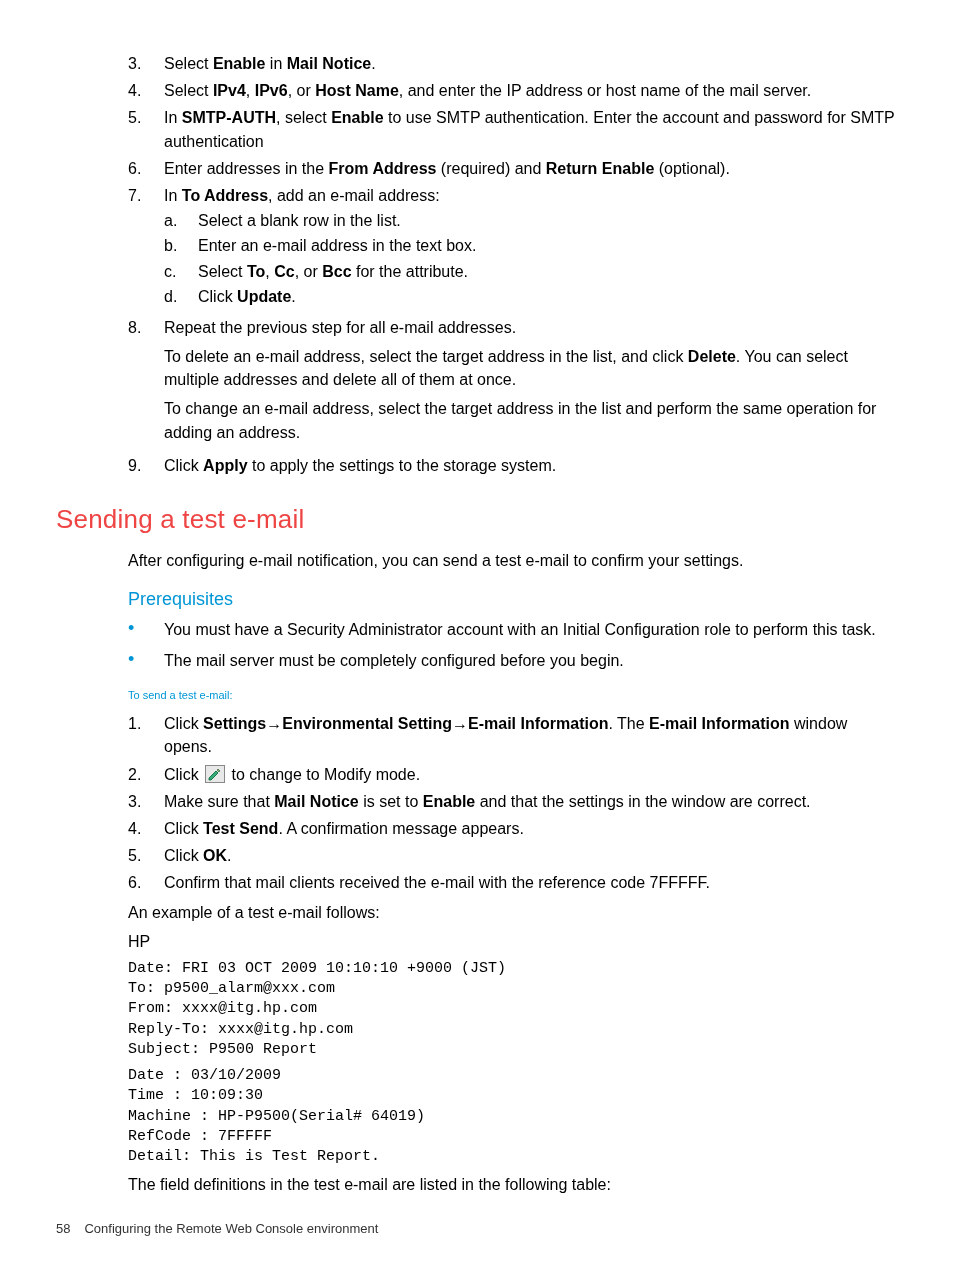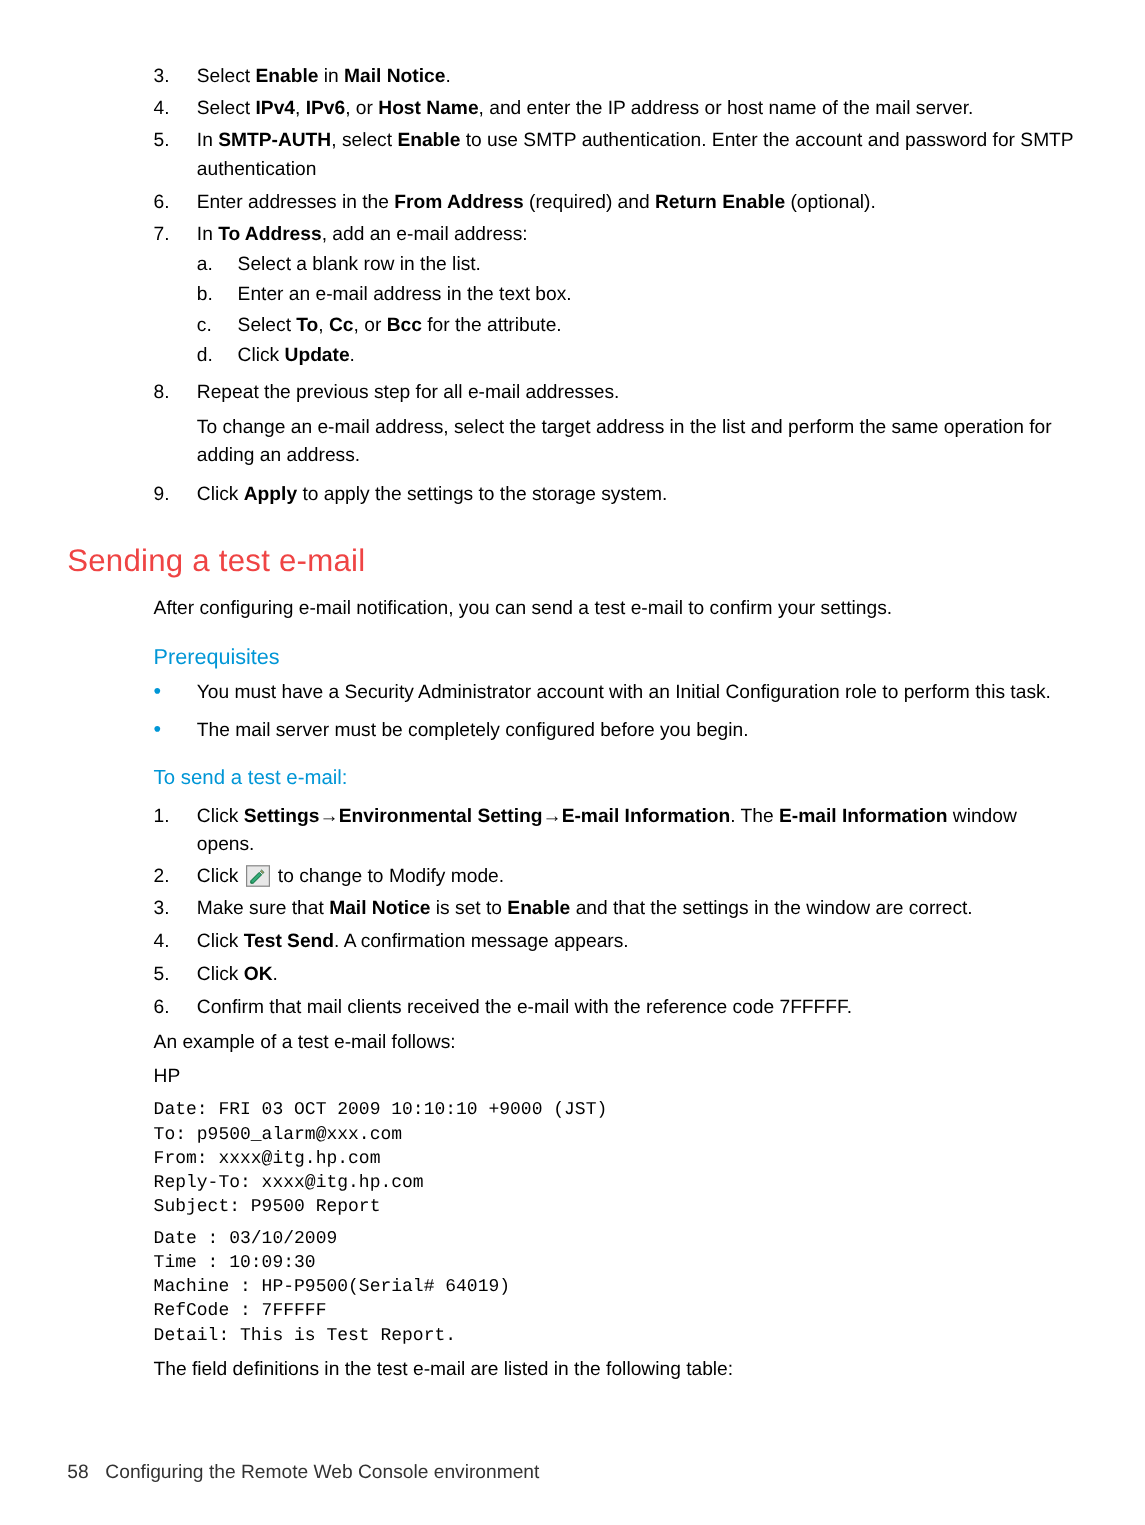--- a/index.html
+++ b/index.html
@@ -61,21 +61,21 @@
     letter-spacing: 0.2px;
   }
   .h3 {
     color: #0096D6;
     font-size: 18px;
     font-weight: 400;
     margin: 14px 0 6px 72px;
   }
   .h4 {
     color: #0096D6;
-    font-size: 17px;
+    font-size: 11px;
     font-weight: 400;
     margin: 16px 0 8px 72px;
   }
   ul.bullets {
     list-style: none;
     padding: 0;
     margin: 0 0 0 72px;
   }
   ul.bullets > li {
     display: flex;
@@ -112,21 +112,21 @@
     font-family: "Courier New", monospace;
     font-size: 15px;
     line-height: 1.35;
     margin: 6px 0 6px 72px;
     white-space: pre-wrap;
   }
   .footer {
     position: fixed;
     bottom: 32px;
     left: 56px;
-    font-size: 16px;
+    font-size: 13px;
     color: #333;
   }
   .footer .pn { margin-right: 14px; }
   .arrow { font-family: Arial; }
 </style>
 </head>
 <body>
 
 <div class="content-block">
   <ol class="numbered">
@@ -175,20 +175,23 @@
               <span class="letter">d.</span>
               <span class="body"><span>Click </span><b>Update</b><span>.</span></span>
             </li>
         </ol>
       </span>
     </li>
     <li>
       <span class="num">8.</span>
       <span class="body">
         <span>Repeat the previous step for all e-mail addresses.</span>
+        <div class="sub-para">
+          <span>To delete an e-mail address, select the target address in the list, and click </span><b>Delete</b><span>. You can select multiple addresses and delete all of them at once.</span>
+        </div>
         <div class="sub-para">To change an e-mail address, select the target address in the list and perform the same operation for adding an address.</div>
       </span>
     </li>
     <li>
       <span class="num">9.</span>
       <span class="body">
         <span>Click </span><b>Apply</b><span> to apply the settings to the storage system.</span>
       </span>
     </li>
   </ol>

